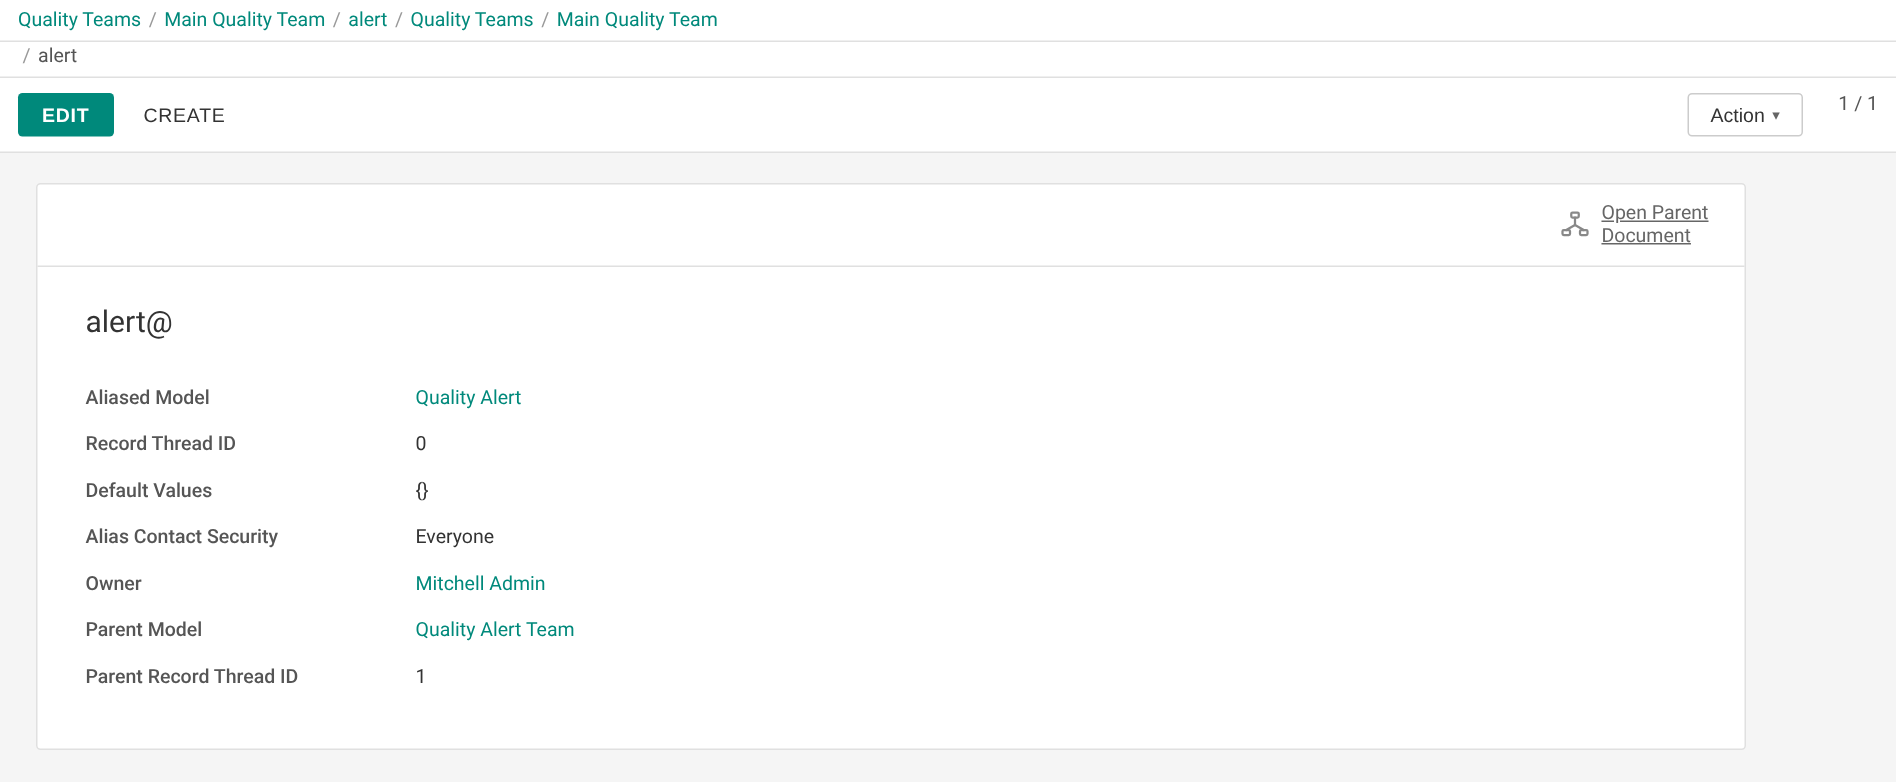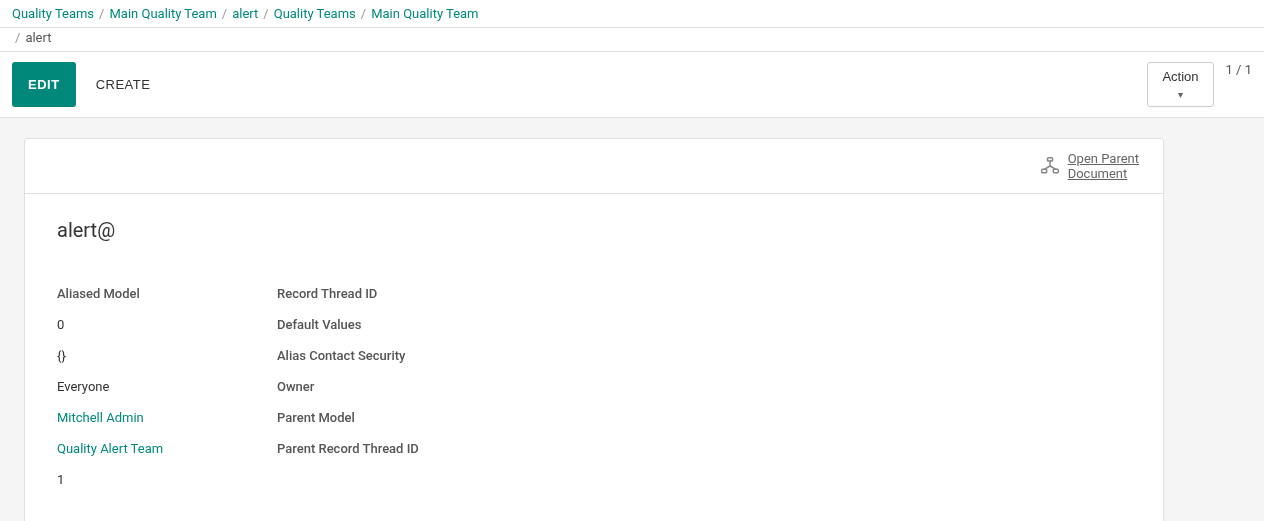--- a/index.html
+++ b/index.html
@@ -88,31 +88,30 @@
       background: transparent;
       color: #333;
       border: 1px solid #ccc;
       padding: 6px 14px;
       font-size: 13px;
       border-radius: 3px;
       cursor: pointer;
       display: flex;
       align-items: center;
       gap: 5px;
-      flex-direction: column;
     }
     .dropdown-arrow {
       font-size: 10px;
       color: #666;
     }
 
     .toolbar-pagination {
       font-size: 13px;
       color: #555;
-      margin-left: 4px;
+      margin-left: 16px;
     }
 
     
     .page-content {
       padding: 20px 24px;
     }
 
     .record-card {
       background: #fff;
       border: 1px solid #e0e0e0;
@@ -144,21 +143,21 @@
 
     
     .card-body {
       padding: 24px 32px 32px 32px;
     }
 
     .record-title {
       font-size: 20px;
       font-weight: 400;
       color: #333;
-      margin-bottom: 36px;
+      margin-bottom: 24px;
     }
 
     .fields-table {
       display: grid;
       grid-template-columns: 220px 1fr;
       gap: 0;
       max-width: 600px;
     }
 
     .field-label {
@@ -231,20 +230,21 @@
         </div>
       </div>
     </div>
 
     <div class="card-body">
       <div class="record-title">alert@</div>
 
       <div class="fields-table">
 
         <div class="field-label">Aliased Model</div>
+        <div class="field-value link">Quality Alert</div>
 
         <div class="field-label">Record Thread ID</div>
         <div class="field-value">0</div>
 
         <div class="field-label">Default Values</div>
         <div class="field-value">{}</div>
 
         <div class="field-label">Alias Contact Security</div>
         <div class="field-value">Everyone</div>
 

